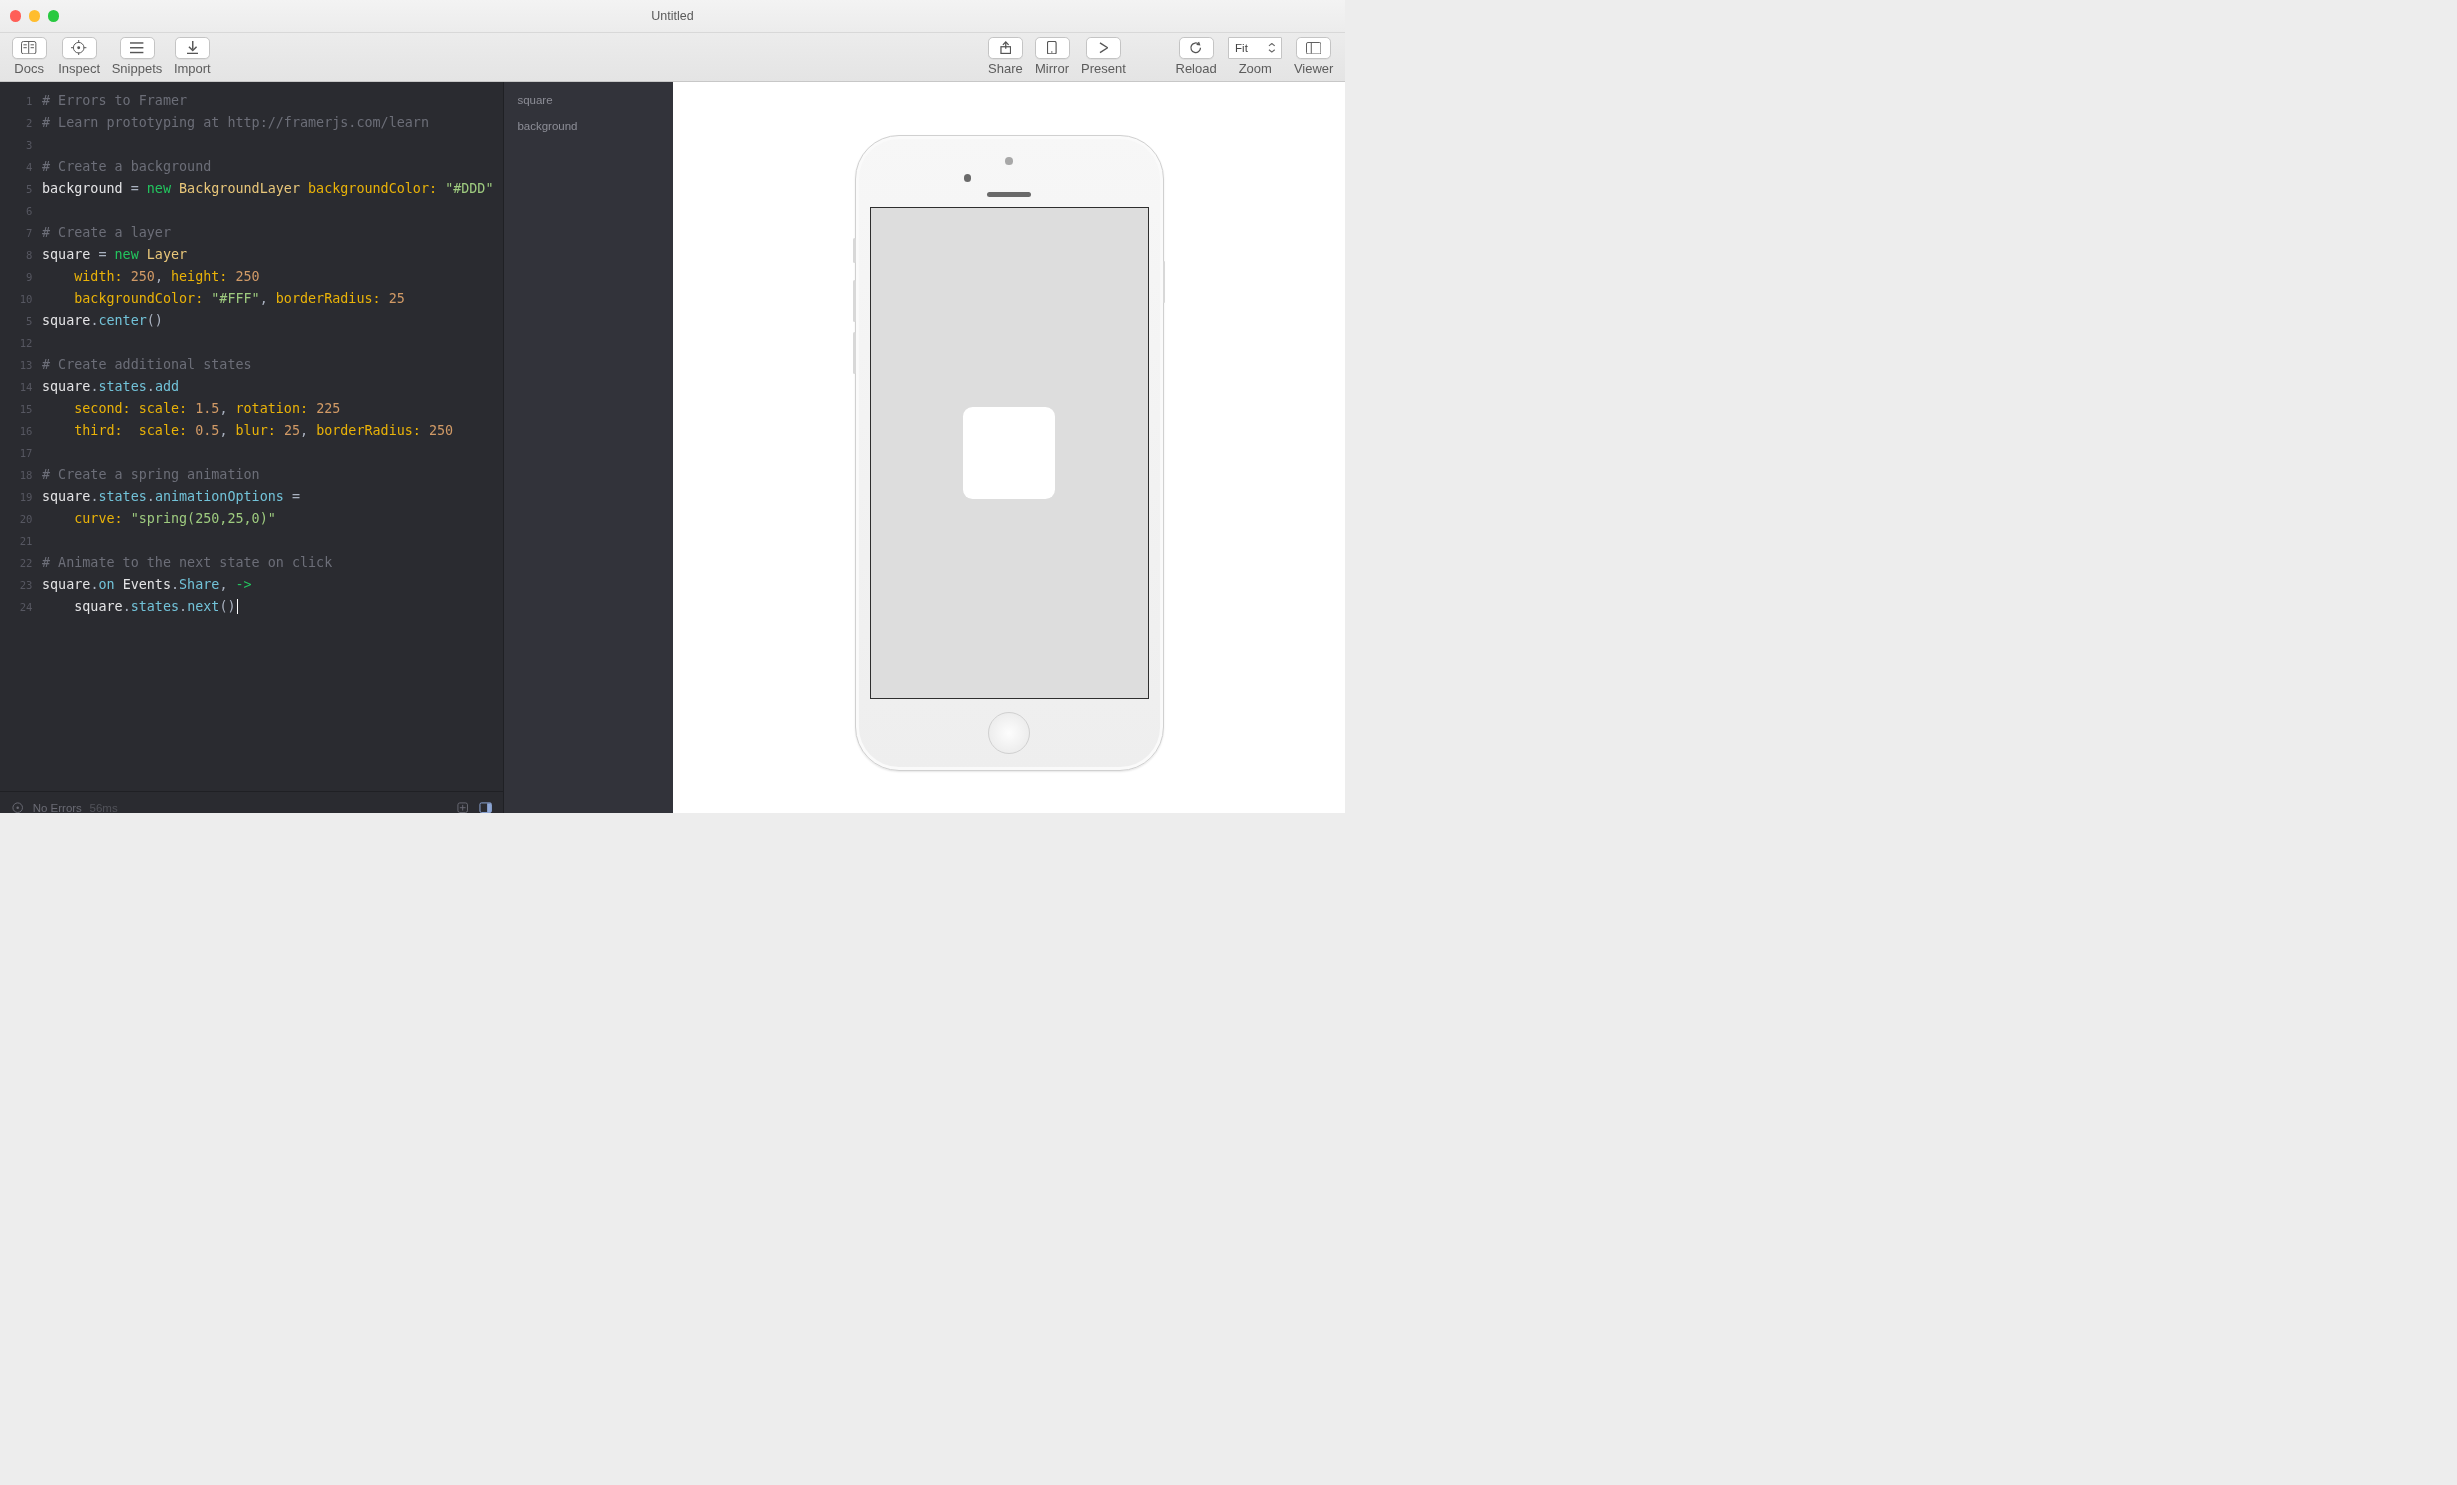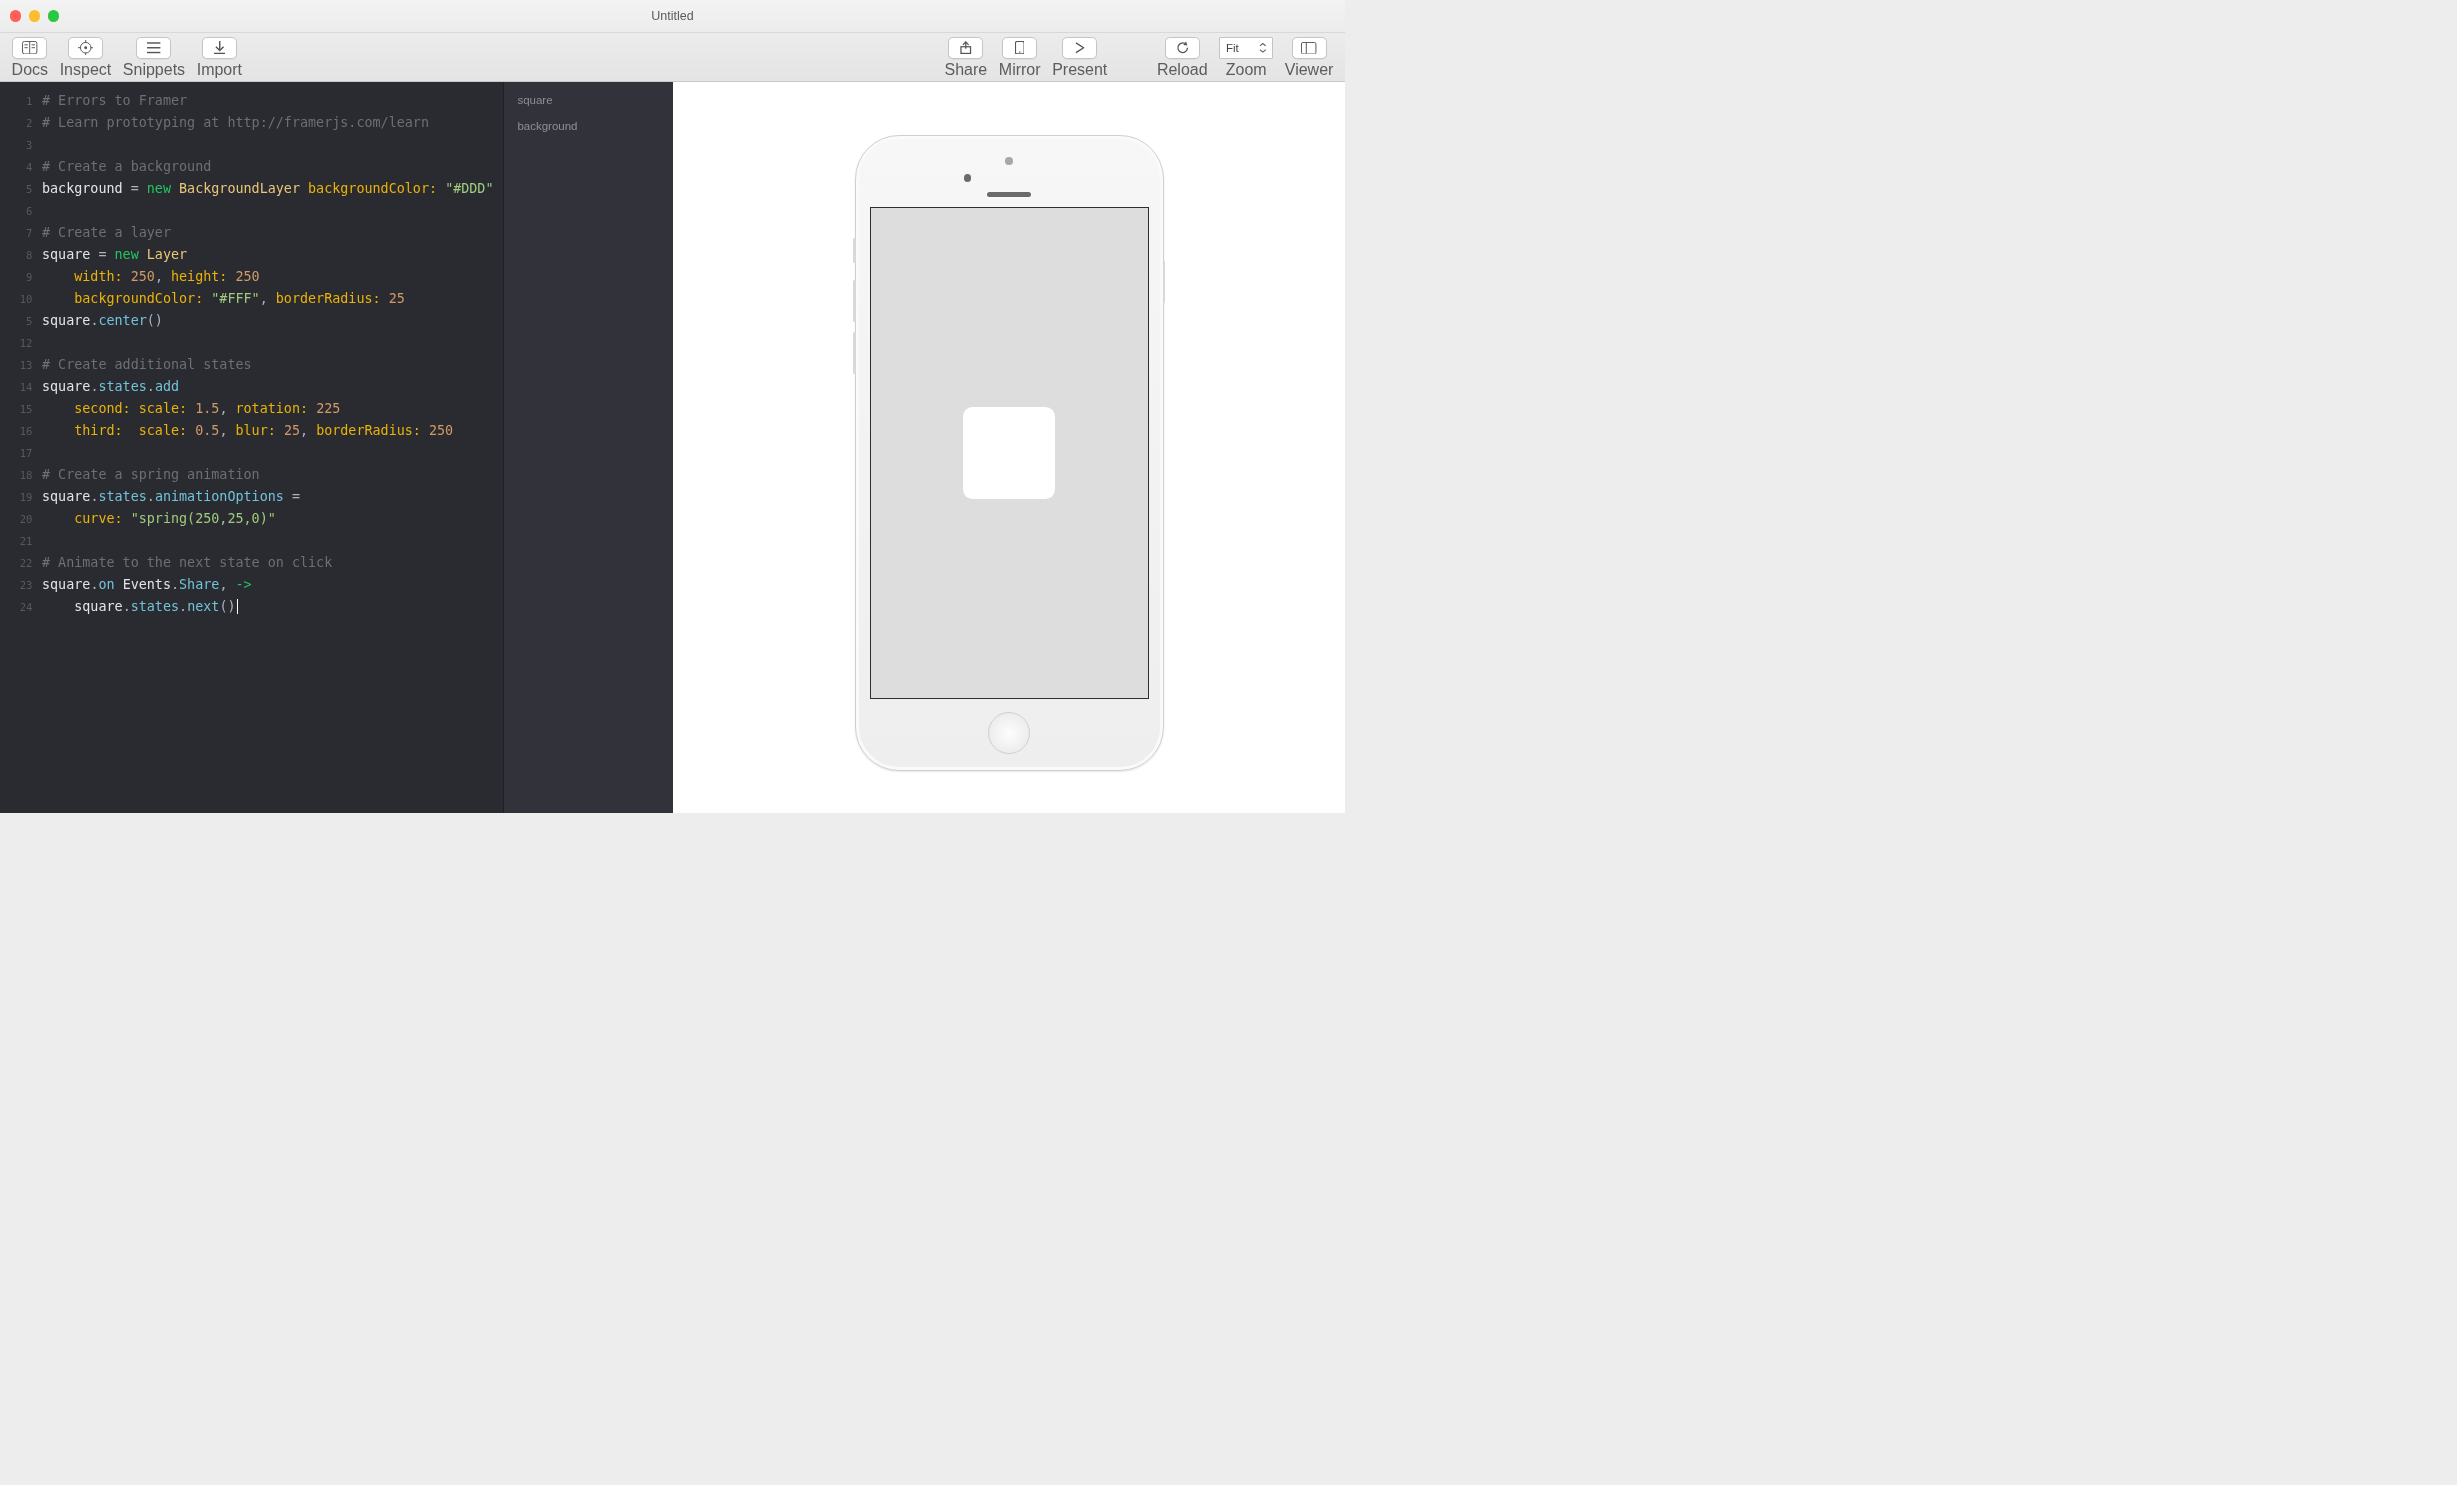--- a/index.html
+++ b/index.html
@@ -67,21 +67,21 @@
   border-radius: 1px;
   height: 22px;
   width: 54px;
   display: flex;
   align-items: center;
   justify-content: space-between;
   padding: 0 5.8px;
   font-size: 11.5px;
   color: #444;
 }
-.toolbar-label { font-size: 16px; color: #5c5c5c; }
+.toolbar-label { font-size: 13px; color: #5c5c5c; }
 .toolbar-gap { width: 38px; }
 
 
 .content {
   display: flex;
   height: calc(100% - 71px);
 }
 
 
 .editor-pane {
@@ -383,20 +383,45 @@
         <div class="code-line"><span class="ln">16</span><span class="code"><span class="tk-prop">    third:  </span><span class="tk-prop">scale: </span><span class="tk-number">0.5</span><span class="tk-op">, </span><span class="tk-prop">blur: </span><span class="tk-number">25</span><span class="tk-op">, </span><span class="tk-prop">borderRadius: </span><span class="tk-number">250</span></span></div>
         <div class="code-line"><span class="ln">17</span><span class="code"></span></div>
         <div class="code-line"><span class="ln">18</span><span class="code"><span class="tk-comment"># Create a spring animation</span></span></div>
         <div class="code-line"><span class="ln">19</span><span class="code"><span class="tk-ident">square</span><span class="tk-op">.</span><span class="tk-func">states</span><span class="tk-op">.</span><span class="tk-func">animationOptions </span><span class="tk-op">=</span></span></div>
         <div class="code-line"><span class="ln">20</span><span class="code"><span class="tk-prop">    curve: </span><span class="tk-string">"spring(250,25,0)"</span></span></div>
         <div class="code-line"><span class="ln">21</span><span class="code"></span></div>
         <div class="code-line"><span class="ln">22</span><span class="code"><span class="tk-comment"># Animate to the next state on click</span></span></div>
         <div class="code-line"><span class="ln">23</span><span class="code"><span class="tk-ident">square</span><span class="tk-op">.</span><span class="tk-func">on </span><span class="tk-ident">Events</span><span class="tk-op">.</span><span class="tk-func">Share</span><span class="tk-op">, </span><span class="tk-keyword">-&gt;</span></span></div>
         <div class="code-line"><span class="ln">24</span><span class="code"><span class="tk-ident">    square</span><span class="tk-op">.</span><span class="tk-func">states</span><span class="tk-op">.</span><span class="tk-func">next</span><span class="tk-op">()</span><span class="cursor"></span></span></div>
       </div>
+    <div class="editor-status">
+      <span class="status-icon">
+        <svg width="13.4" height="13.4" viewBox="0 0 14 14">
+            <circle cx="7" cy="7" r="5" fill="none" stroke="#6a6b74"></circle>
+            <circle cx="7" cy="7" r="1.3" fill="#6a6b74"></circle>
+          </svg>
+      </span>
+      <span>No Errors</span>
+      <span style="opacity:.6">56ms</span>
+      <div class="editor-status-right">
+        <span class="status-icon">
+          <svg width="13.4" height="13.4" viewBox="0 0 14 14">
+              <rect x="2" y="2" width="10" height="10" rx="2" fill="none" stroke="#6a6b74"></rect>
+              <line x1="7" y1="4" x2="7" y2="10" stroke="#6a6b74"></line>
+              <line x1="4" y1="7" x2="10" y2="7" stroke="#6a6b74"></line>
+            </svg>
+        </span>
+        <span class="status-icon">
+          <svg width="13.4" height="13.4" viewBox="0 0 14 14">
+              <rect x="1" y="2" width="12" height="10" rx="1.5" fill="none" stroke="#8fa9d9"></rect>
+              <rect x="8.5" y="2.5" width="4" height="9" fill="#8fa9d9"></rect>
+            </svg>
+        </span>
+      </div>
+    </div>
   </div>
 
   <div class="layer-pane">
     <div class="layer-item">square</div>
     <div class="layer-item">background</div>
   </div>
 
   <div class="preview-pane">
     <div class="phone">
       <div class="phone-side-btn psb-right"></div>

